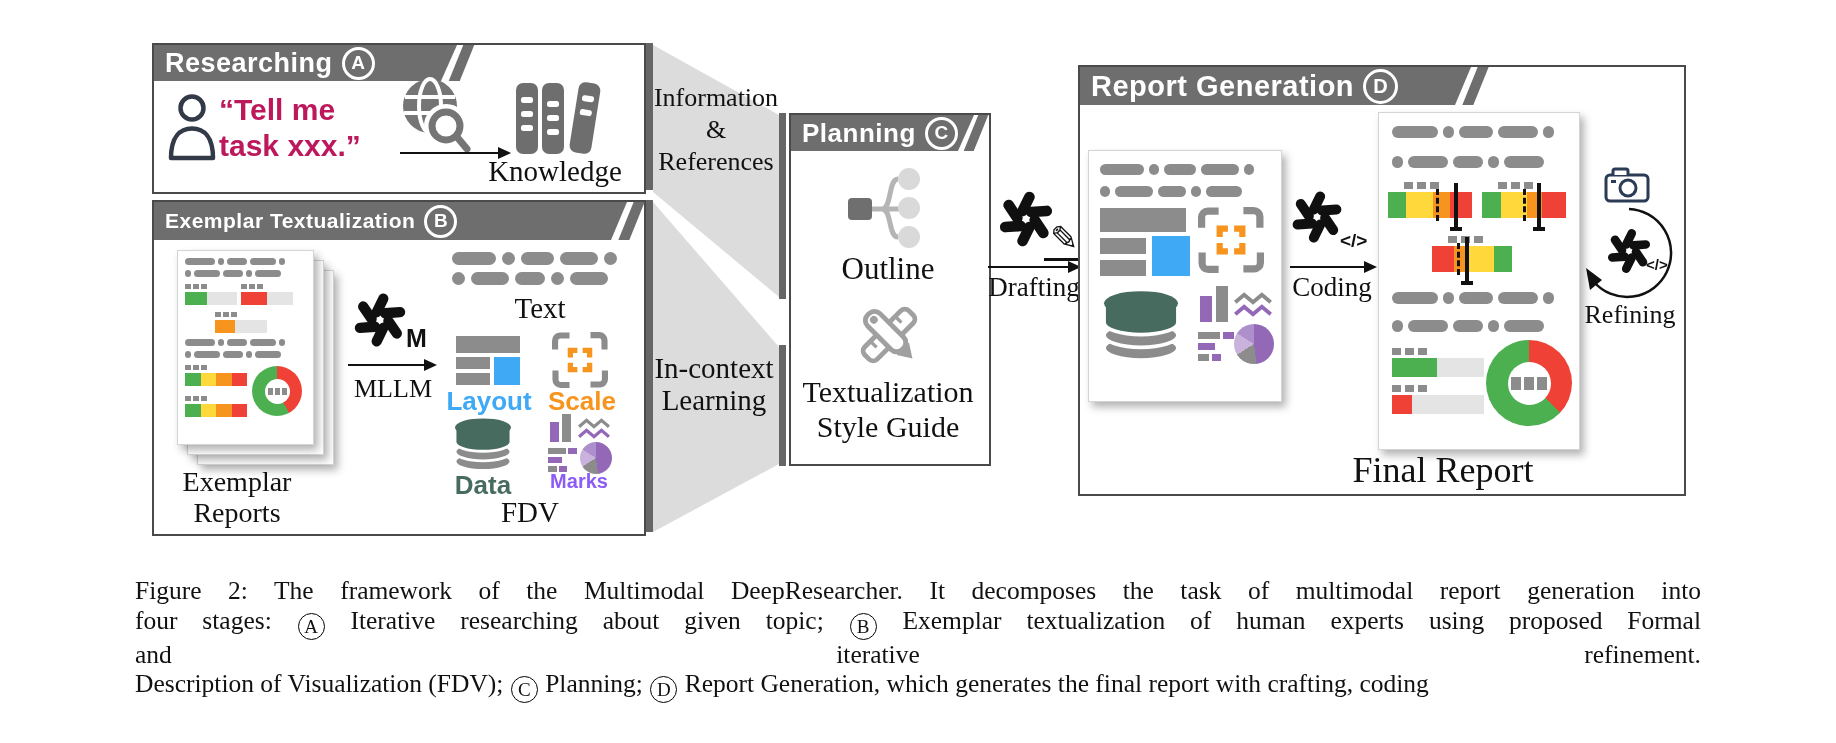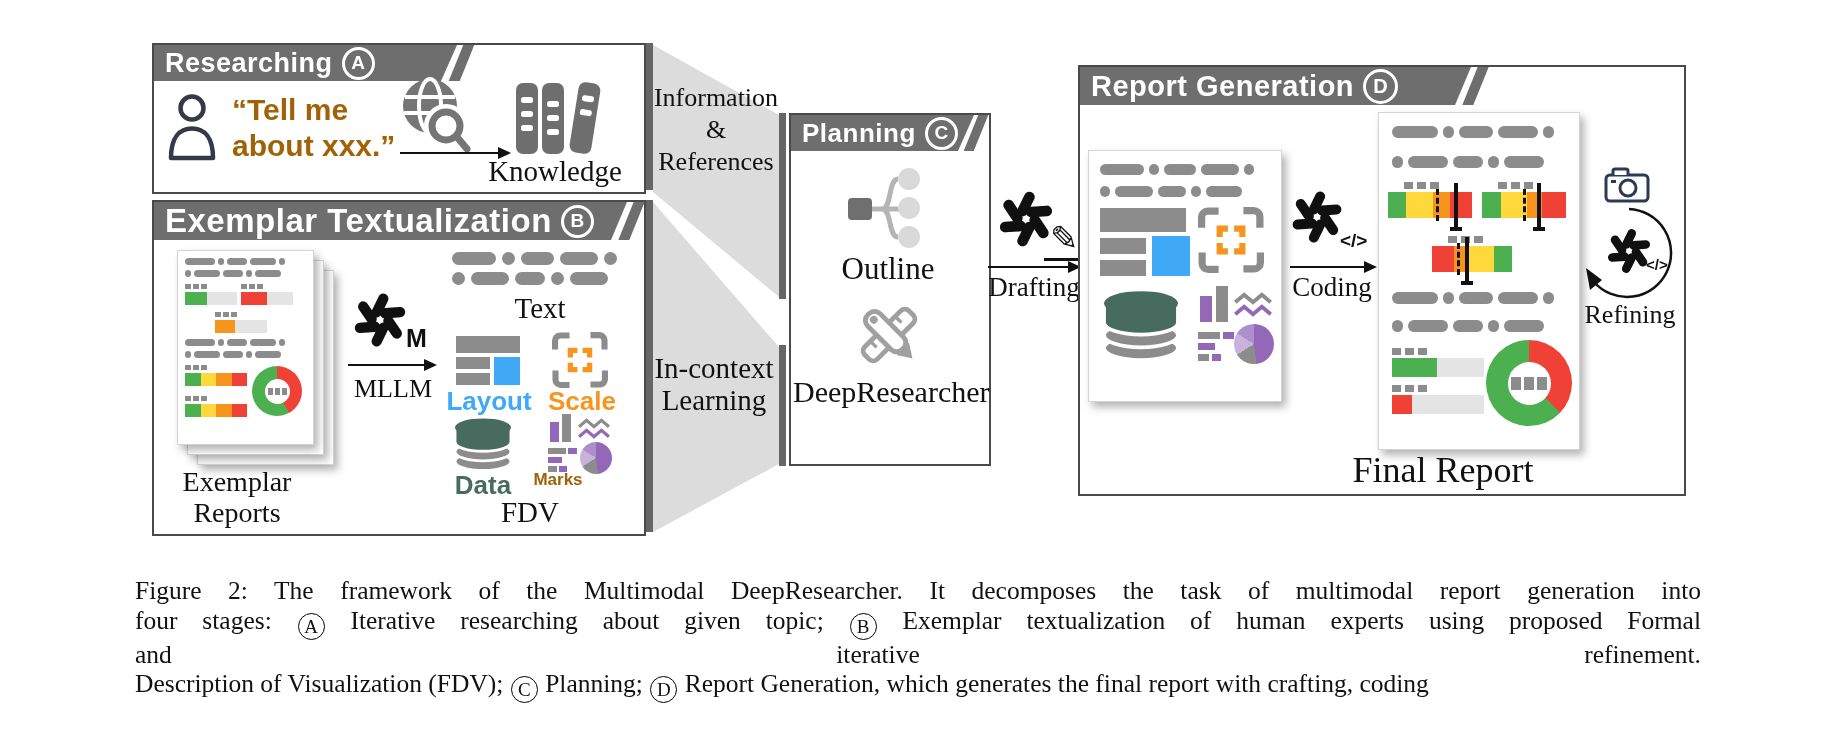--- a/index.html
+++ b/index.html
@@ -112,23 +112,23 @@
   <div class="stagehdr" style="left:154px;top:45px;width:292px;height:36px">
     <span class="hdr-title" style="font-size:27px">Researching</span>
     <span class="badge">A</span>
   </div>
   <div class="tail" style="left:456px;top:45px;width:11px;height:36px"></div>
 
   <svg class="abs" style="left:166px;top:92px" width="52" height="72" viewBox="0 0 52 72">
     <circle cx="26" cy="16" r="11.5" fill="none" stroke="#333A47" stroke-width="4.5"></circle>
     <path d="M5 66 C5 45 14 36.5 26 36.5 C38 36.5 47 45 47 66 Z" fill="none" stroke="#333A47" stroke-width="4.5" stroke-linejoin="round"></path>
   </svg>
-  <div class="abs" style="left:232px;top:92px;font-family:'Liberation Sans',sans-serif;font-weight:bold;font-size:30px;color:#a16207;line-height:36px">
+  <div class="abs" style="left:219px;top:92px;font-family:'Liberation Sans',sans-serif;font-weight:bold;font-size:30px;color:#be185d;line-height:36px">
     <div>“Tell me</div>
-    <div>about xxx.”</div>
+    <div>task xxx.”</div>
   </div>
   <svg class="abs" style="left:400px;top:76px" width="72" height="84" viewBox="0 0 72 84">
     <circle cx="30" cy="30" r="27" fill="#757575"></circle>
     <ellipse cx="30" cy="30" rx="11" ry="27" fill="none" stroke="#fff" stroke-width="4"></ellipse>
     <path d="M5 21 H55 M4 37 H56" stroke="#fff" stroke-width="4"></path>
     <circle cx="46" cy="50" r="19" fill="none" stroke="#fff" stroke-width="6"></circle>
     <line x1="56" y1="60" x2="69" y2="75" stroke="#fff" stroke-width="12" stroke-linecap="round"></line>
     <circle cx="46" cy="50" r="14" fill="#fff" stroke="#757575" stroke-width="7"></circle>
     <line x1="57" y1="61" x2="67" y2="73" stroke="#757575" stroke-width="7" stroke-linecap="round"></line>
   </svg>
@@ -145,21 +145,21 @@
     <g transform="rotate(9 74 40)">
       <rect x="60" y="5" width="22" height="71" rx="7" fill="#6E6E6E"></rect>
       <rect x="65" y="18" width="12" height="6" rx="2.5" fill="#fff"></rect>
         <rect x="65" y="32" width="12" height="6" rx="2.5" fill="#fff"></rect>
     </g>
   </svg>
   <div class="slabel" style="left:468px;top:155px;width:174px;font-size:29px">Knowledge</div>
 
   <div class="stagebox" style="left:152px;top:200px;width:490px;height:332px"></div>
   <div class="stagehdr" style="left:154px;top:202px;width:462px;height:38px">
-    <span class="hdr-title" style="font-size:33px">Exemplar Textualization</span>
+    <span class="hdr-title" style="font-size:21px">Exemplar Textualization</span>
     <span class="badge">B</span>
   </div>
   <div class="tail" style="left:626px;top:202px;width:11px;height:38px"></div>
 
   <div class="page" style="left:197px;top:270px;width:135px;height:193px"></div>
   <div class="page" style="left:187px;top:260px;width:135px;height:193px"></div>
   <div class="page" style="left:177px;top:250px;width:135px;height:193px"></div>
   <div class="dr sm" style="left:185px;top:258px">
       <i style="width:30px;height:7px"></i>
       <i style="width:6px;height:7px"></i>
@@ -311,21 +311,21 @@
         <polyline points="1,8 8,2 15,8 22,2 29,8" fill="none" stroke="#9368B7" stroke-width="3"></polyline>
       </svg>
     <div class="abs" style="left:0;top:34px;width:18px;height:6px;background:#8C8C8C"></div>
       <div class="abs" style="left:20px;top:34px;width:9px;height:6px;background:#9368B7"></div>
     <div class="abs" style="left:0;top:43px;width:14px;height:6px;background:#9368B7"></div>
     <div class="abs" style="left:0;top:52px;width:9px;height:6px;background:#8C8C8C"></div>
       <div class="abs" style="left:11px;top:52px;width:8px;height:6px;background:#9368B7"></div>
     <div class="abs" style="left:32px;top:28px;width:32px;height:32px;border-radius:50%;background:conic-gradient(#9368B7 0 48%,#8C8C8C 48% 66%,#C9B3DD 66% 84%,#AC8FCB 84% 100%)"></div>
   </div>
   <div class="clabel" style="left:452px;top:470px;width:62px;font-size:26px;color:#476B5E">Data</div>
-  <div class="clabel" style="left:514px;top:470px;width:88px;font-size:17px;color:#a16207">Marks</div>
+  <div class="clabel" style="left:535px;top:470px;width:88px;font-size:20px;color:#8b5cf6">Marks</div>
   <div class="slabel" style="left:492px;top:496px;width:76px;font-size:29px">FDV</div>
 
   <div class="stagebox" style="left:789px;top:113px;width:198px;height:349px"></div>
   <div class="stagehdr" style="left:791px;top:115px;width:172px;height:36px">
     <span class="hdr-title" style="font-size:26px">Planning</span>
     <span class="badge">C</span>
   </div>
   <div class="tail" style="left:971px;top:115px;width:10px;height:36px"></div>
   <svg class="abs" style="left:846px;top:166px" width="80" height="84" viewBox="0 0 80 84">
     <path d="M26 43 H36 M36 43 C46 43 42 13 52 13 M36 43 C46 43 42 71 52 71 M36 43 H52 V42" fill="none" stroke="#B5B5B5" stroke-width="5"></path>
@@ -340,21 +340,22 @@
       <rect x="8" y="31" width="64" height="18" rx="6" fill="#fff" stroke="#A0A0A0" stroke-width="5"></rect>
       <path d="M22 33 v7 M34 33 v7 M46 33 v7 M58 33 v7" stroke="#A0A0A0" stroke-width="3.5"></path>
     </g>
     <g transform="rotate(45 40 40)">
       <rect x="10" y="31" width="50" height="18" rx="8" fill="#fff" stroke="#A0A0A0" stroke-width="5"></rect>
       <polygon points="60,31 74,40 60,49" fill="#A0A0A0"></polygon>
       <circle cx="18" cy="40" r="4" fill="#A0A0A0"></circle>
     </g>
   </svg>
   <div class="slabel" style="left:793px;top:374px;width:190px;font-size:30px;line-height:35px">
-    <div>DeepResearcher</div>
+    <div>Textualization</div>
+    <div>Style Guide</div>
   </div>
 
   <svg class="abs" style="left:995px;top:188px" width="62" height="62">
       <use href="#oai"></use>
     </svg>
   <div class="abs" style="left:1050px;top:218px;font-size:34px;color:#111">✎</div>
   <div class="abs" style="left:1044px;top:258px;width:48px;height:3px;background:#111"></div>
   <div class="arr" style="left:988px;top:266px;width:90px"></div>
   <div class="slabel" style="left:983px;top:272px;width:102px;font-size:27px">Drafting</div>
 

